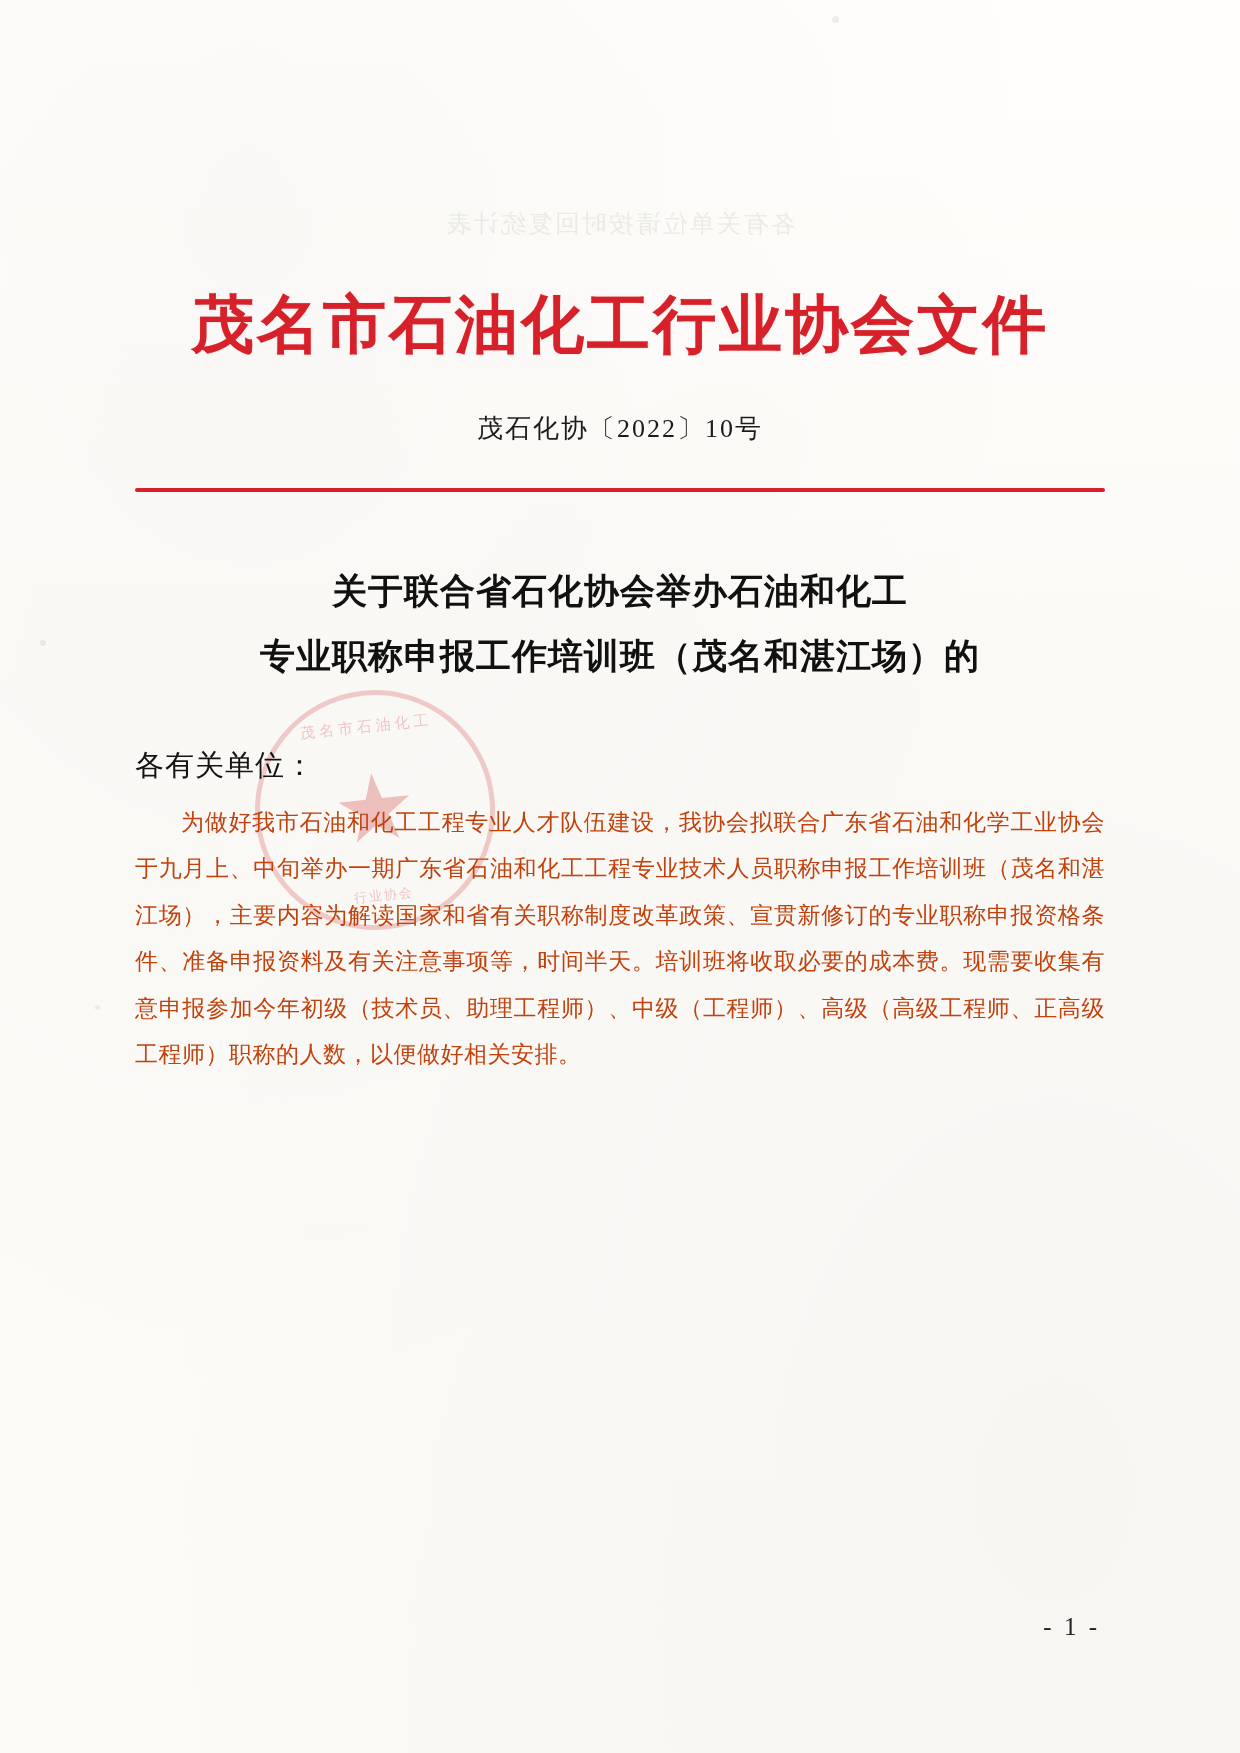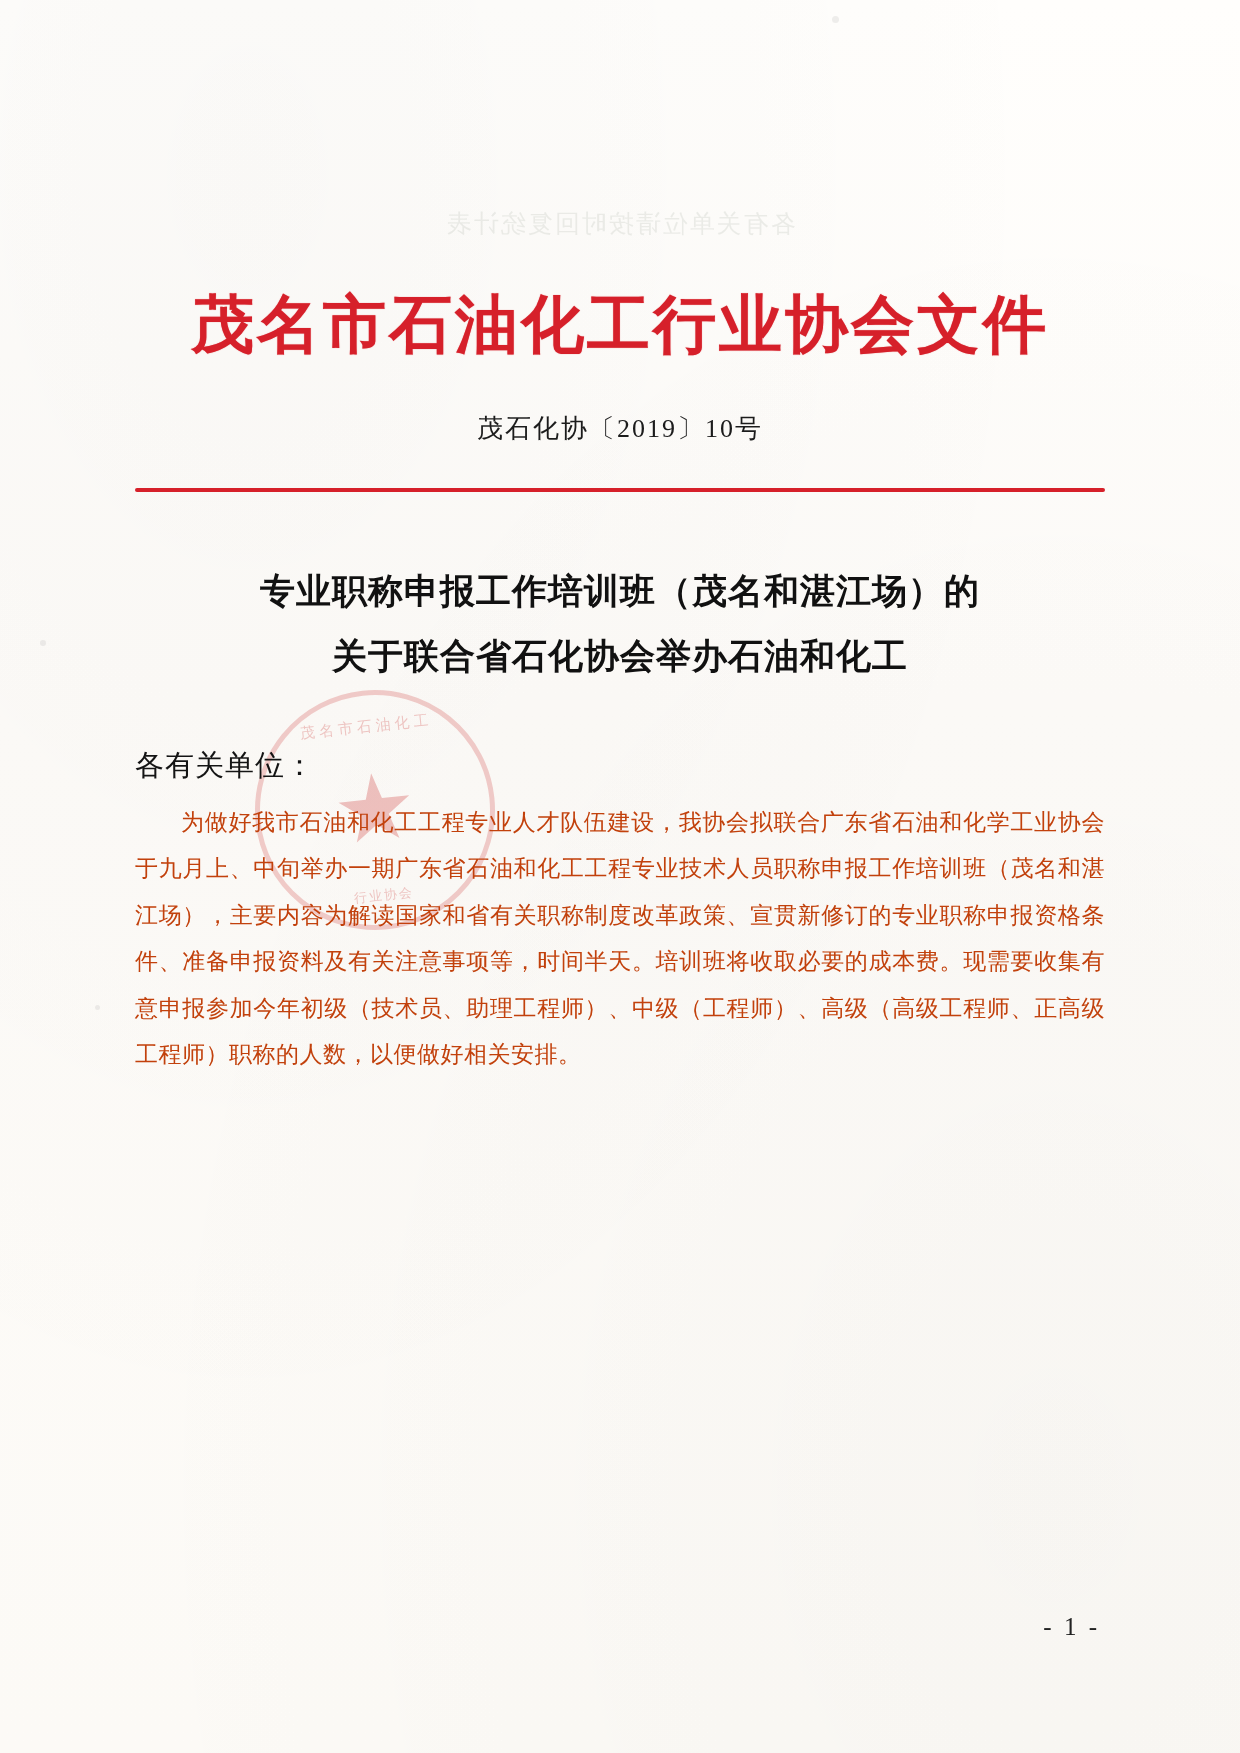--- a/index.html
+++ b/index.html
@@ -178,27 +178,27 @@
   <div class="seal">
     <div class="seal-text-top">茂名市石油化工</div>
     <div class="star"></div>
     <div class="seal-text-bottom">行业协会</div>
   </div>
 
   <div class="content">
 
     <div class="org-title">茂名市石油化工行业协会文件</div>
 
-    <div class="doc-number">茂石化协〔2019〕10号</div>
+    <div class="doc-number">茂石化协〔2022〕10号</div>
 
     <div class="red-rule"></div>
 
     <div class="doc-title">
+      <div>关于联合省石化协会举办石油和化工</div>
       <div>专业职称申报工作培训班（茂名和湛江场）的</div>
-      <div>关于联合省石化协会举办石油和化工</div>
     </div>
 
     <div class="salutation">各有关单位：</div>
 
     <p class="body-text">为做好我市石油和化工工程专业人才队伍建设，我协会拟联合广东省石油和化学工业协会于九月上、中旬举办一期广东省石油和化工工程专业技术人员职称申报工作培训班（茂名和湛江场），主要内容为解读国家和省有关职称制度改革政策、宣贯新修订的专业职称申报资格条件、准备申报资料及有关注意事项等，时间半天。培训班将收取必要的成本费。现需要收集有意申报参加今年初级（技术员、助理工程师）、中级（工程师）、高级（高级工程师、正高级工程师）职称的人数，以便做好相关安排。</p>
 
   </div>
 
   <div class="page-number">- 1 -</div>
 </div>

